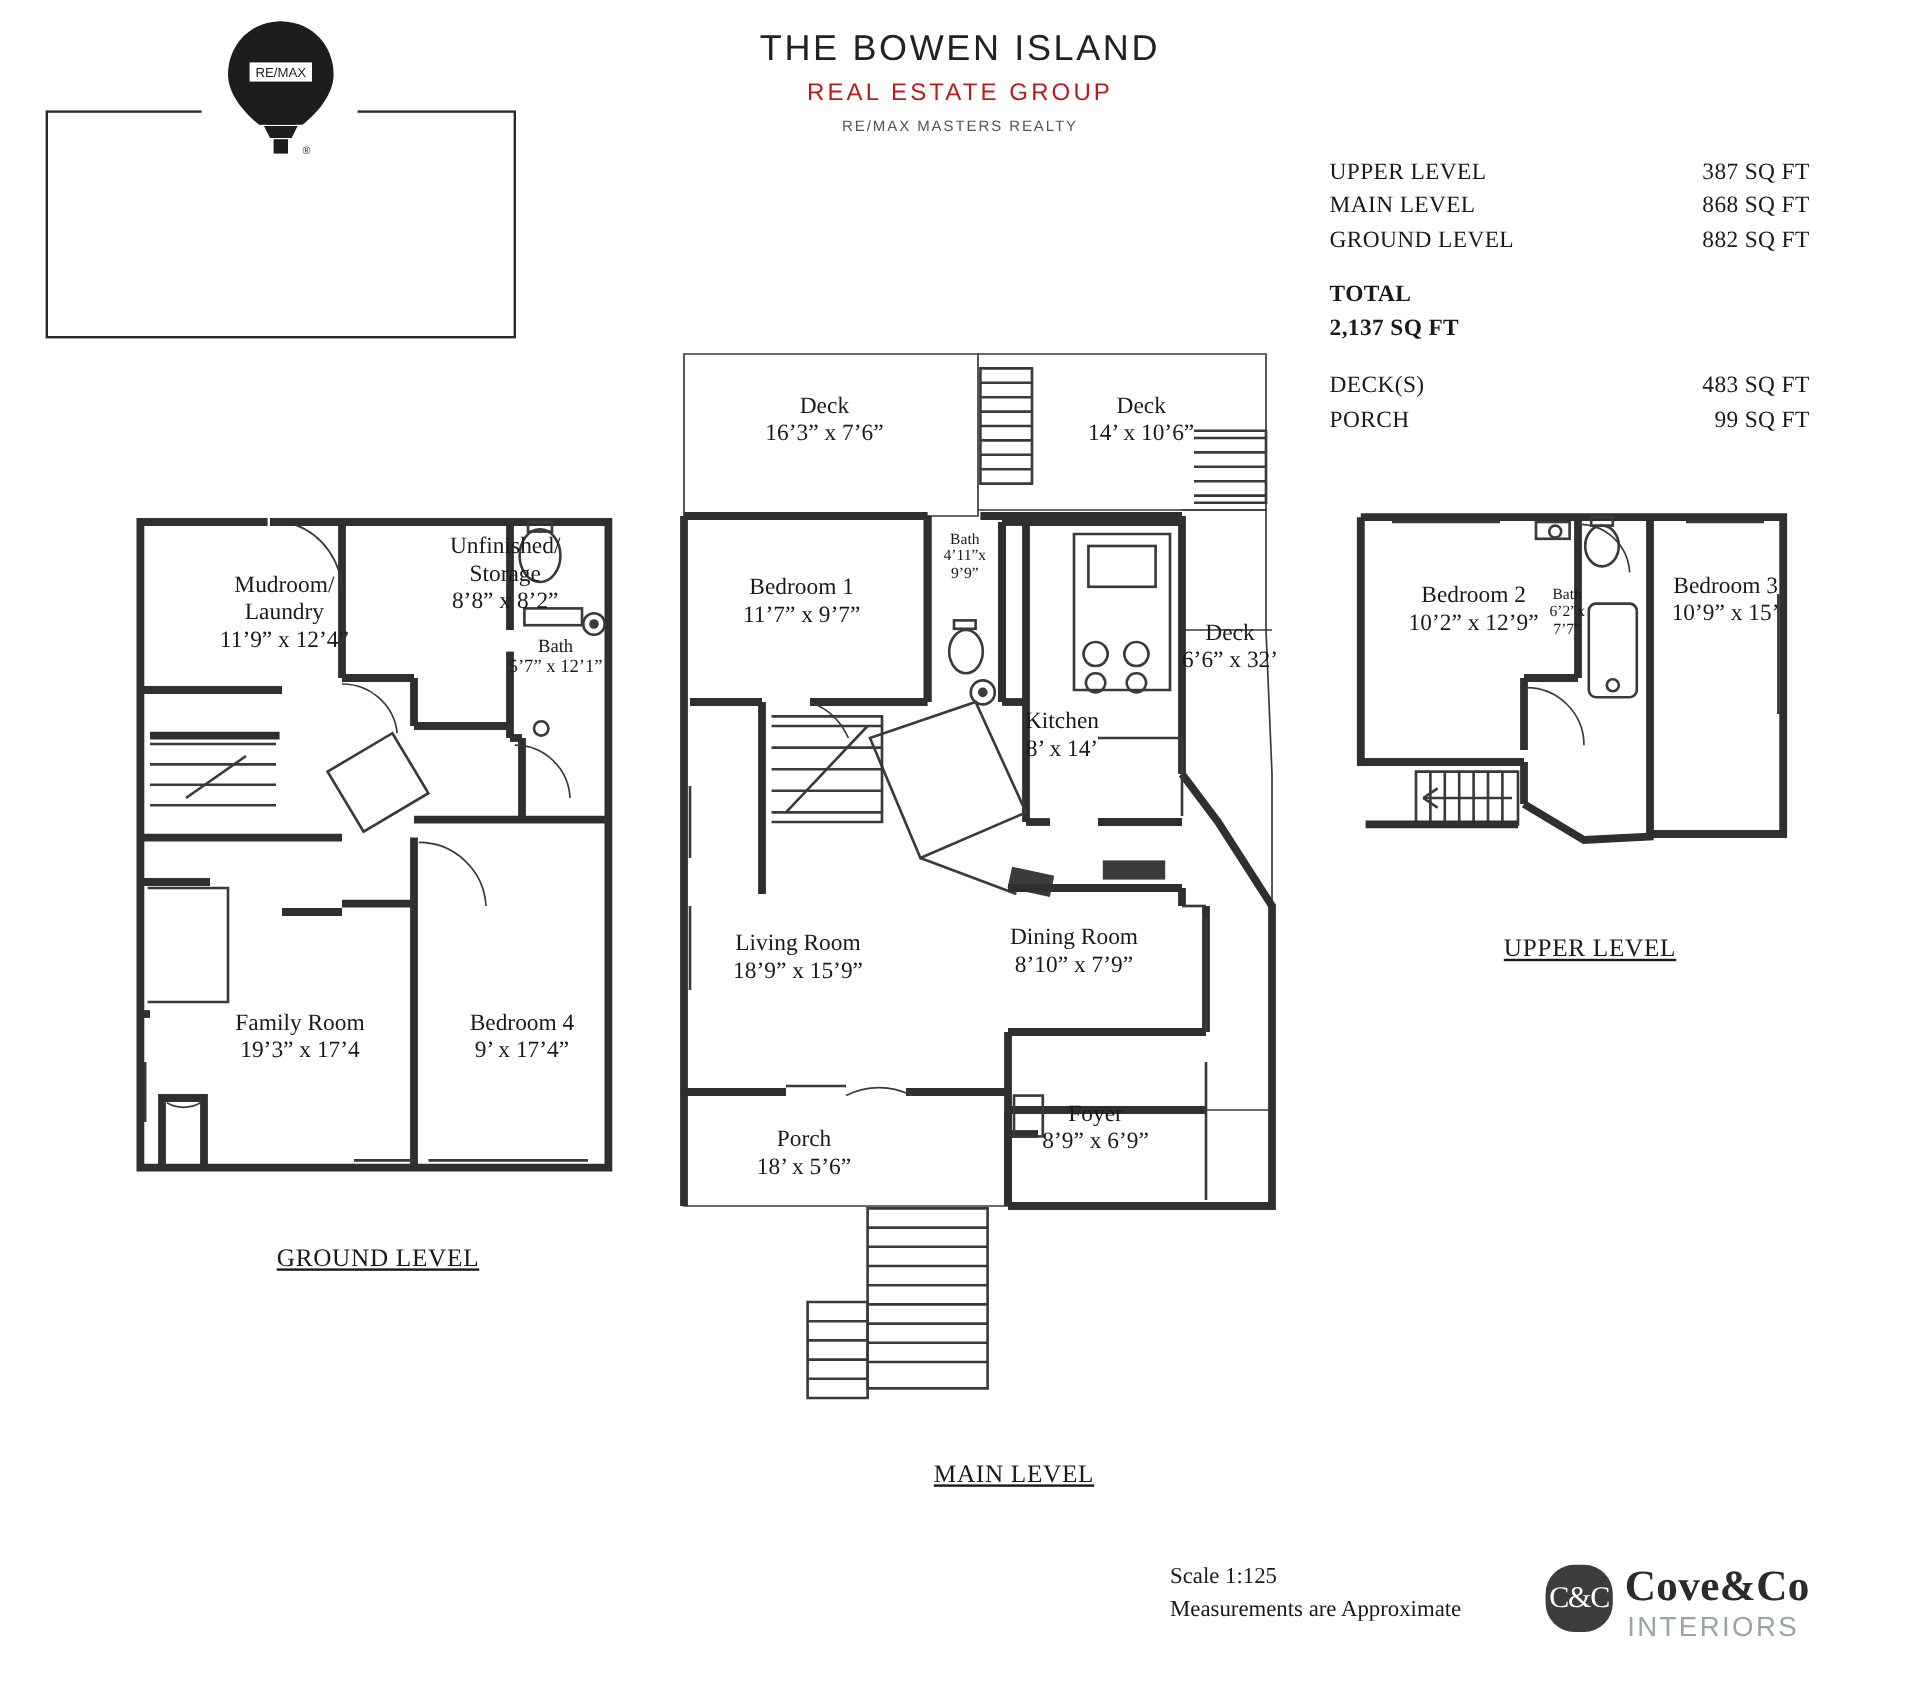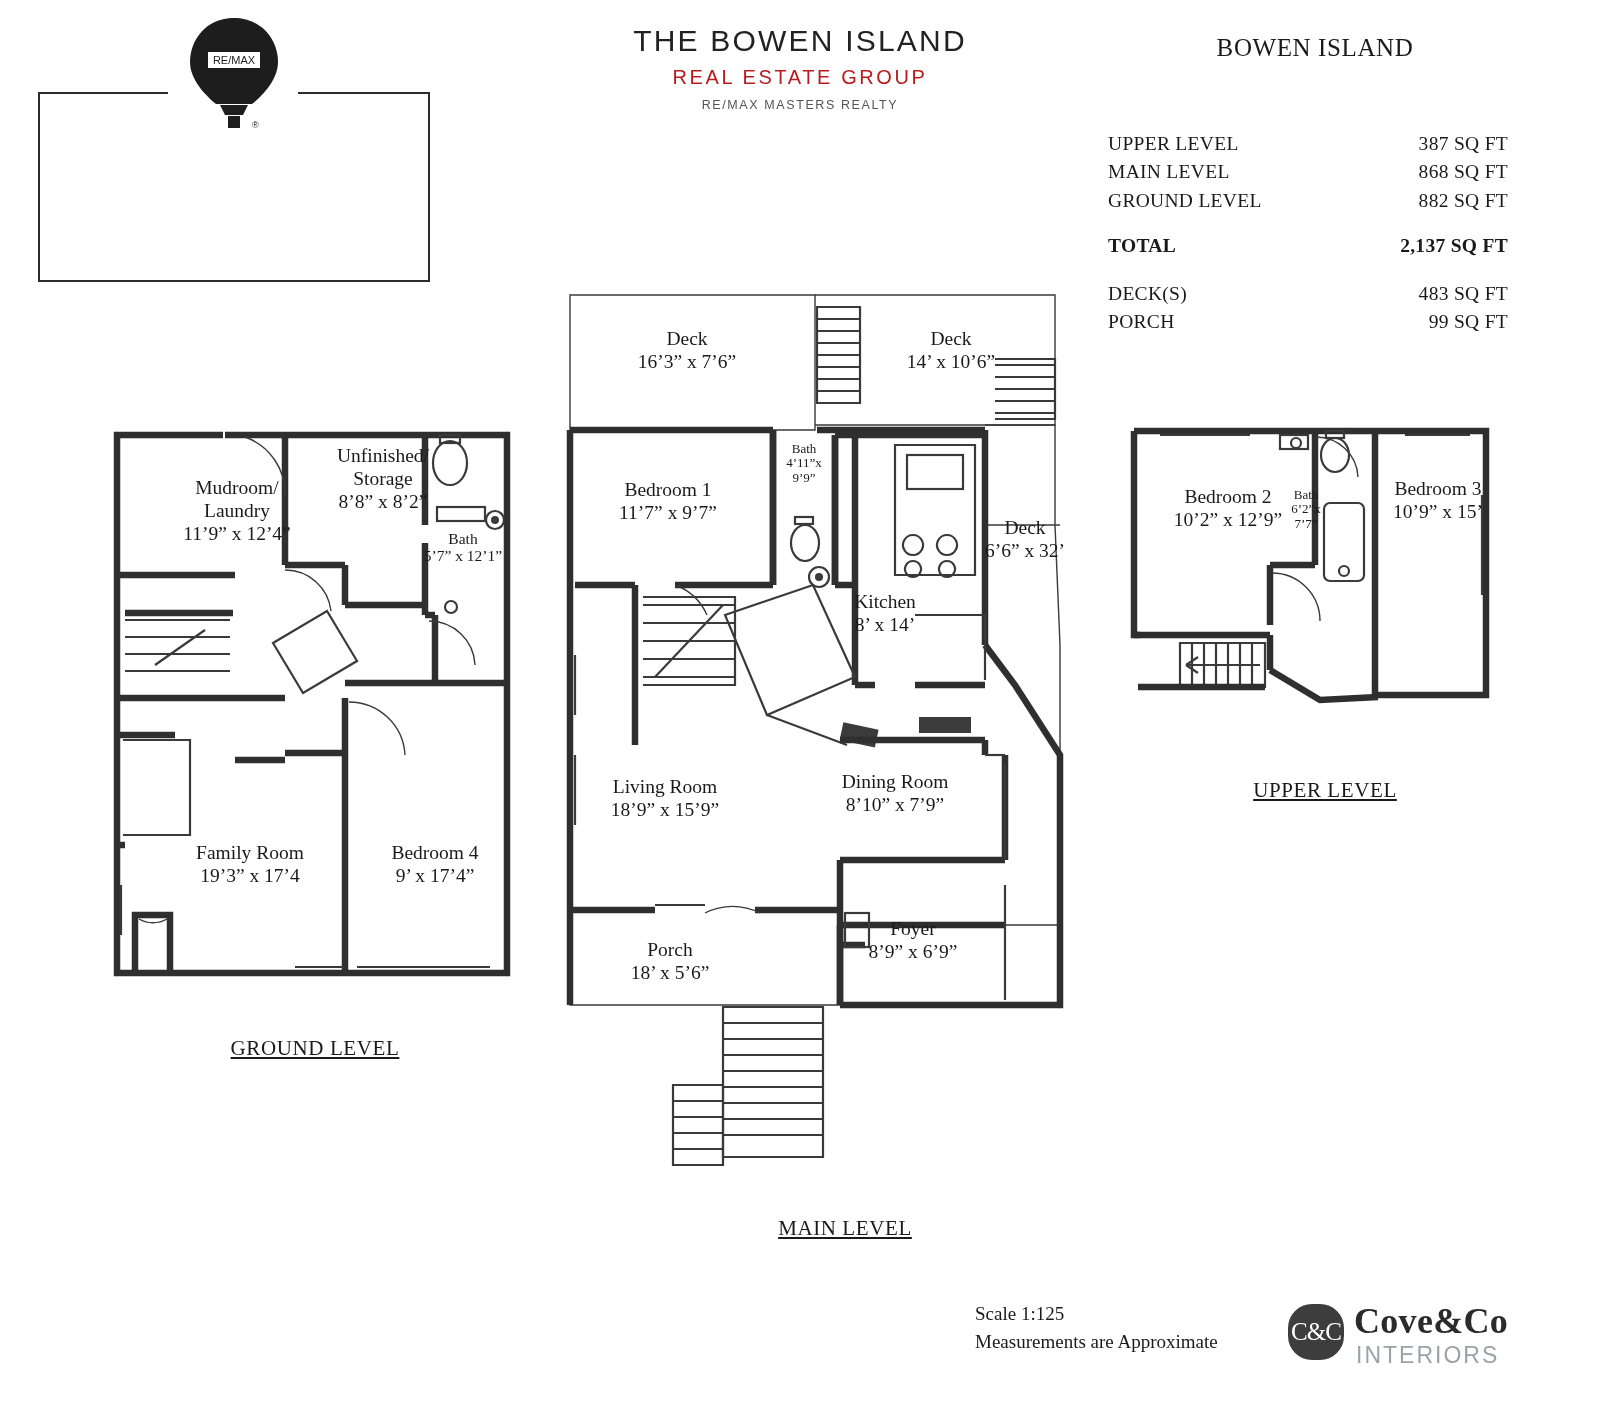--- a/index.html
+++ b/index.html
@@ -65,21 +65,21 @@
   #areas {
     left: 1108px; top: 130px; width: 400px;
     font-size: 19.5px;
   }
   #areas .row {
     display: flex; justify-content: space-between;
     line-height: 1.45;
   }
   #areas .row .lbl { letter-spacing: 0.3px; }
   #areas .row .val { letter-spacing: 0.3px; }
-  #areas .total { margin-top: 17px; font-weight: bold; }
+  #areas .total { margin-top: 17px; font-weight: bold; flex-direction: column; }
   #areas .gap { margin-top: 20px; gap: 40px; }
 
   
   .plan-label {
     font-family: "Liberation Serif", serif;
     font-size: 21px;
     text-align: center;
     text-decoration: underline;
     letter-spacing: 0.6px;
   }
@@ -141,21 +141,20 @@
     <path d="M48 2 C34 2 26 24 26 46 C26 64 32 80 36 88 L60 88 C64 80 70 64 70 46 C70 24 62 2 48 2 Z" fill="#1d1d1d"></path>
     <rect x="22" y="36" width="52" height="16" fill="#ffffff"></rect>
     <text x="48" y="48" font-family="Liberation Sans, sans-serif" font-size="11" text-anchor="middle" fill="#1d1d1d">RE/MAX</text>
     <path d="M34 89 L62 89 L57 99 L39 99 Z" fill="#1d1d1d"></path>
     <rect x="42" y="100" width="12" height="12" fill="#1d1d1d"></rect>
     <text x="66" y="112" font-family="Liberation Sans, sans-serif" font-size="9" fill="#1d1d1d">®</text>
   </svg>
 </div>
 
 <div class="abs" id="addr">
-  <div class="l2">BOWEN ISLAND</div>
 </div>
 
 <div class="abs" id="areas">
   <div class="row">
     <span class="lbl">UPPER LEVEL</span>
     <span class="val">387 SQ FT</span>
   </div>
   <div class="row">
     <span class="lbl">MAIN LEVEL</span>
     <span class="val">868 SQ FT</span>
@@ -230,21 +229,21 @@
     <path class="wt" d="M26 470 L26 520"></path>
   </svg>
 </div>
 
 <div class="room" style="left:142px; top:476px; width:190px;">
   <div>Mudroom/</div>
   <div>Laundry</div>
   <div>11’9” x 12’4”</div>
 </div>
 
-<div class="room" style="left:288px; top:444px; width:190px;">
+<div class="room" style="left:288px; top:444px; width:190px;padding-left:38px;">
   <div>Unfinished/</div>
   <div>Storage</div>
   <div>8’8” x 8’2”</div>
 </div>
 
 <div class="room small" style="left:398px; top:530px; width:130px;">
   <div>Bath</div>
   <div>5’7” x 12’1”</div>
 </div>
 

